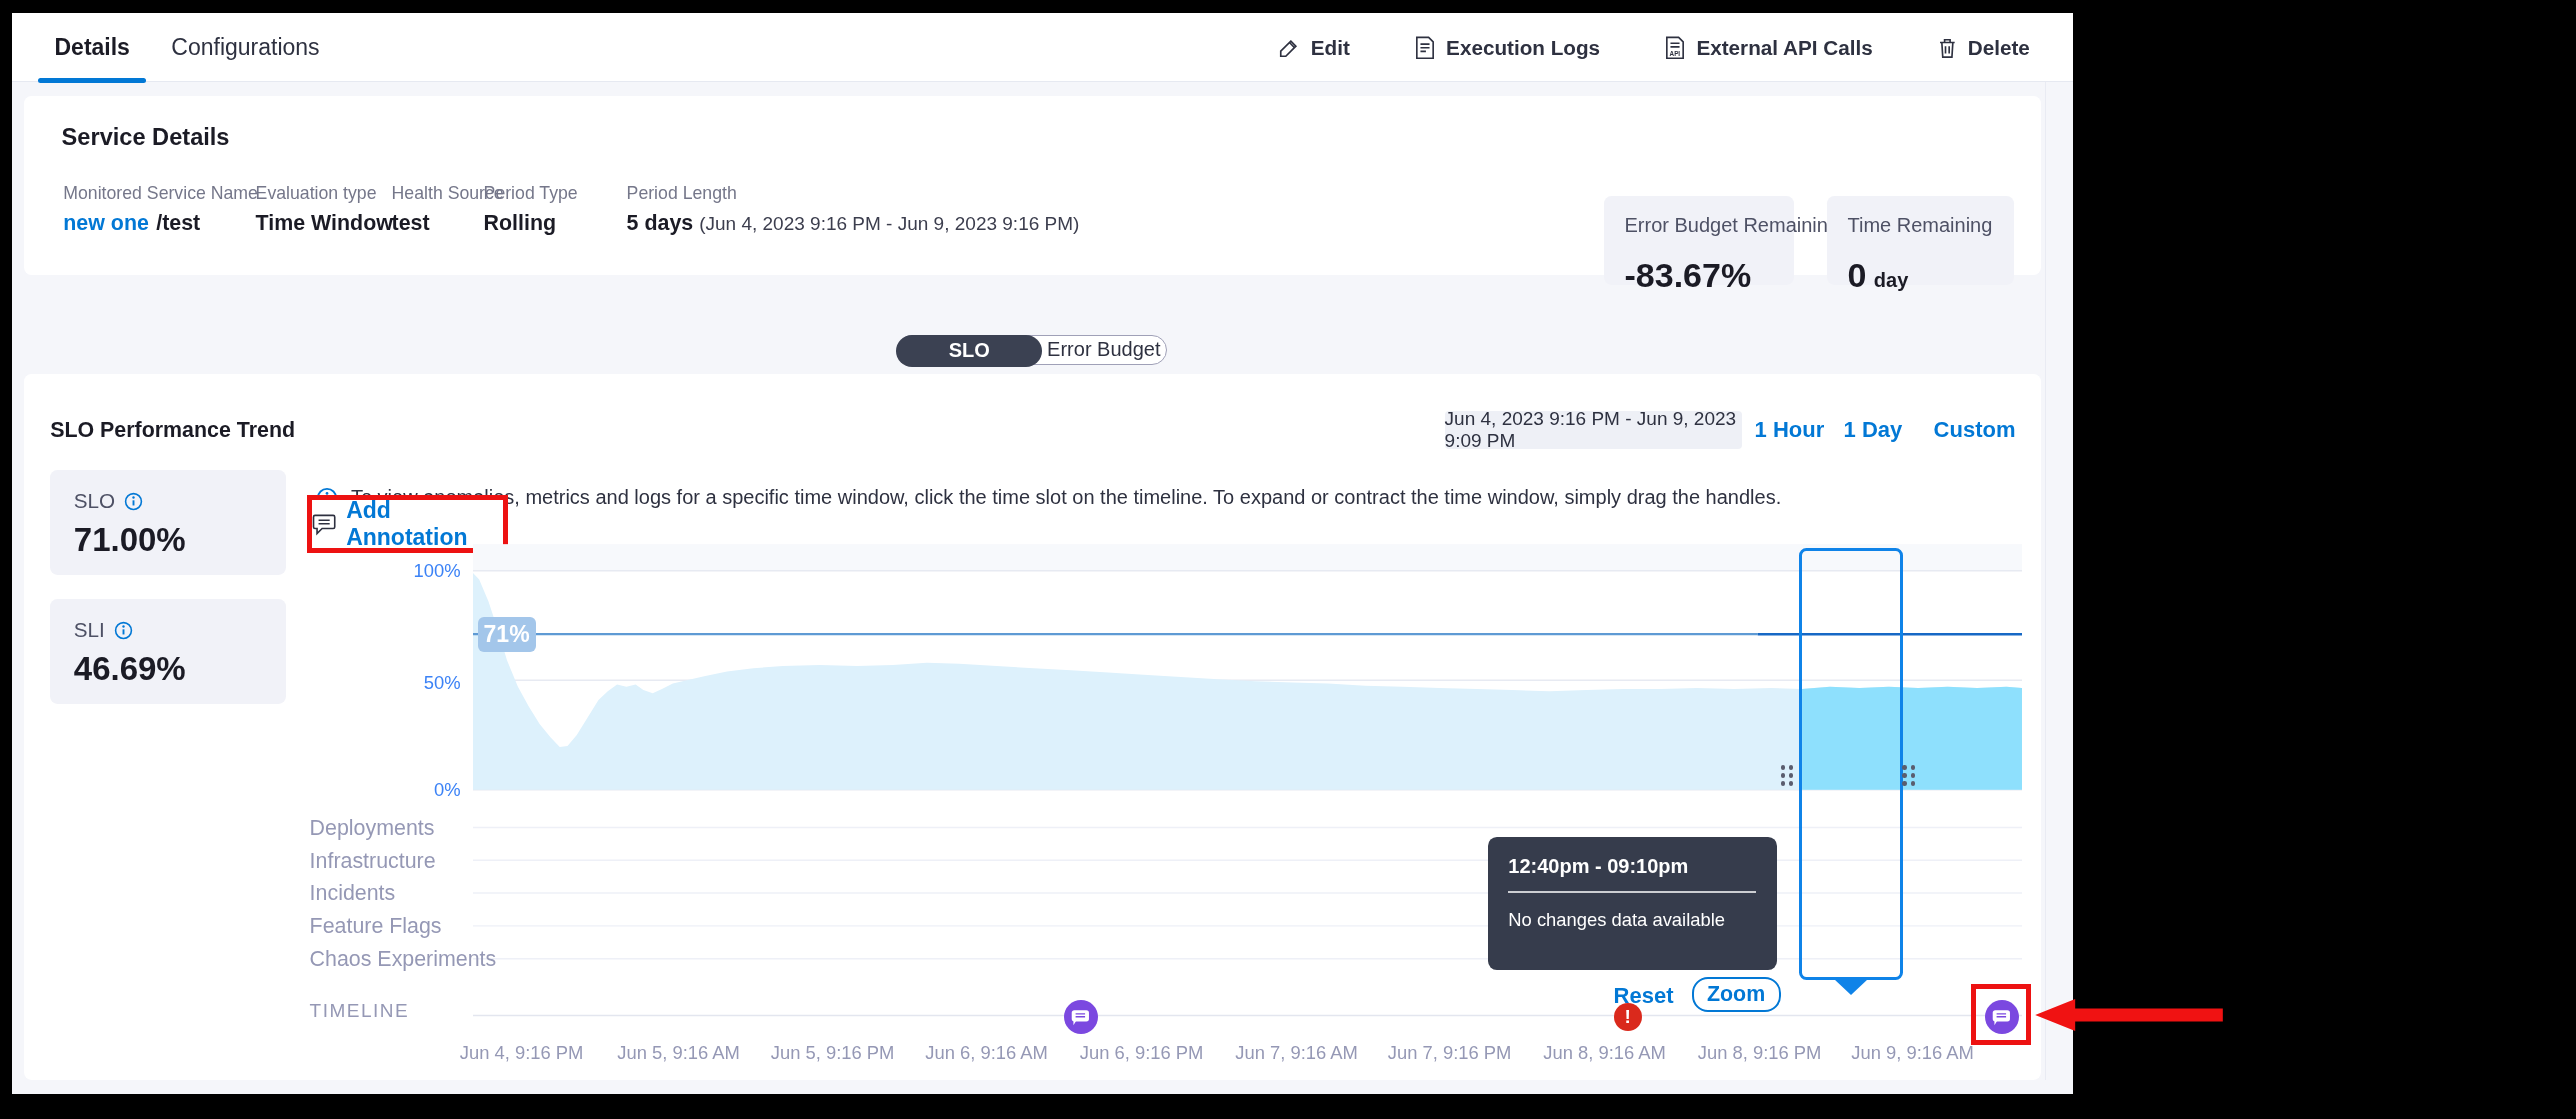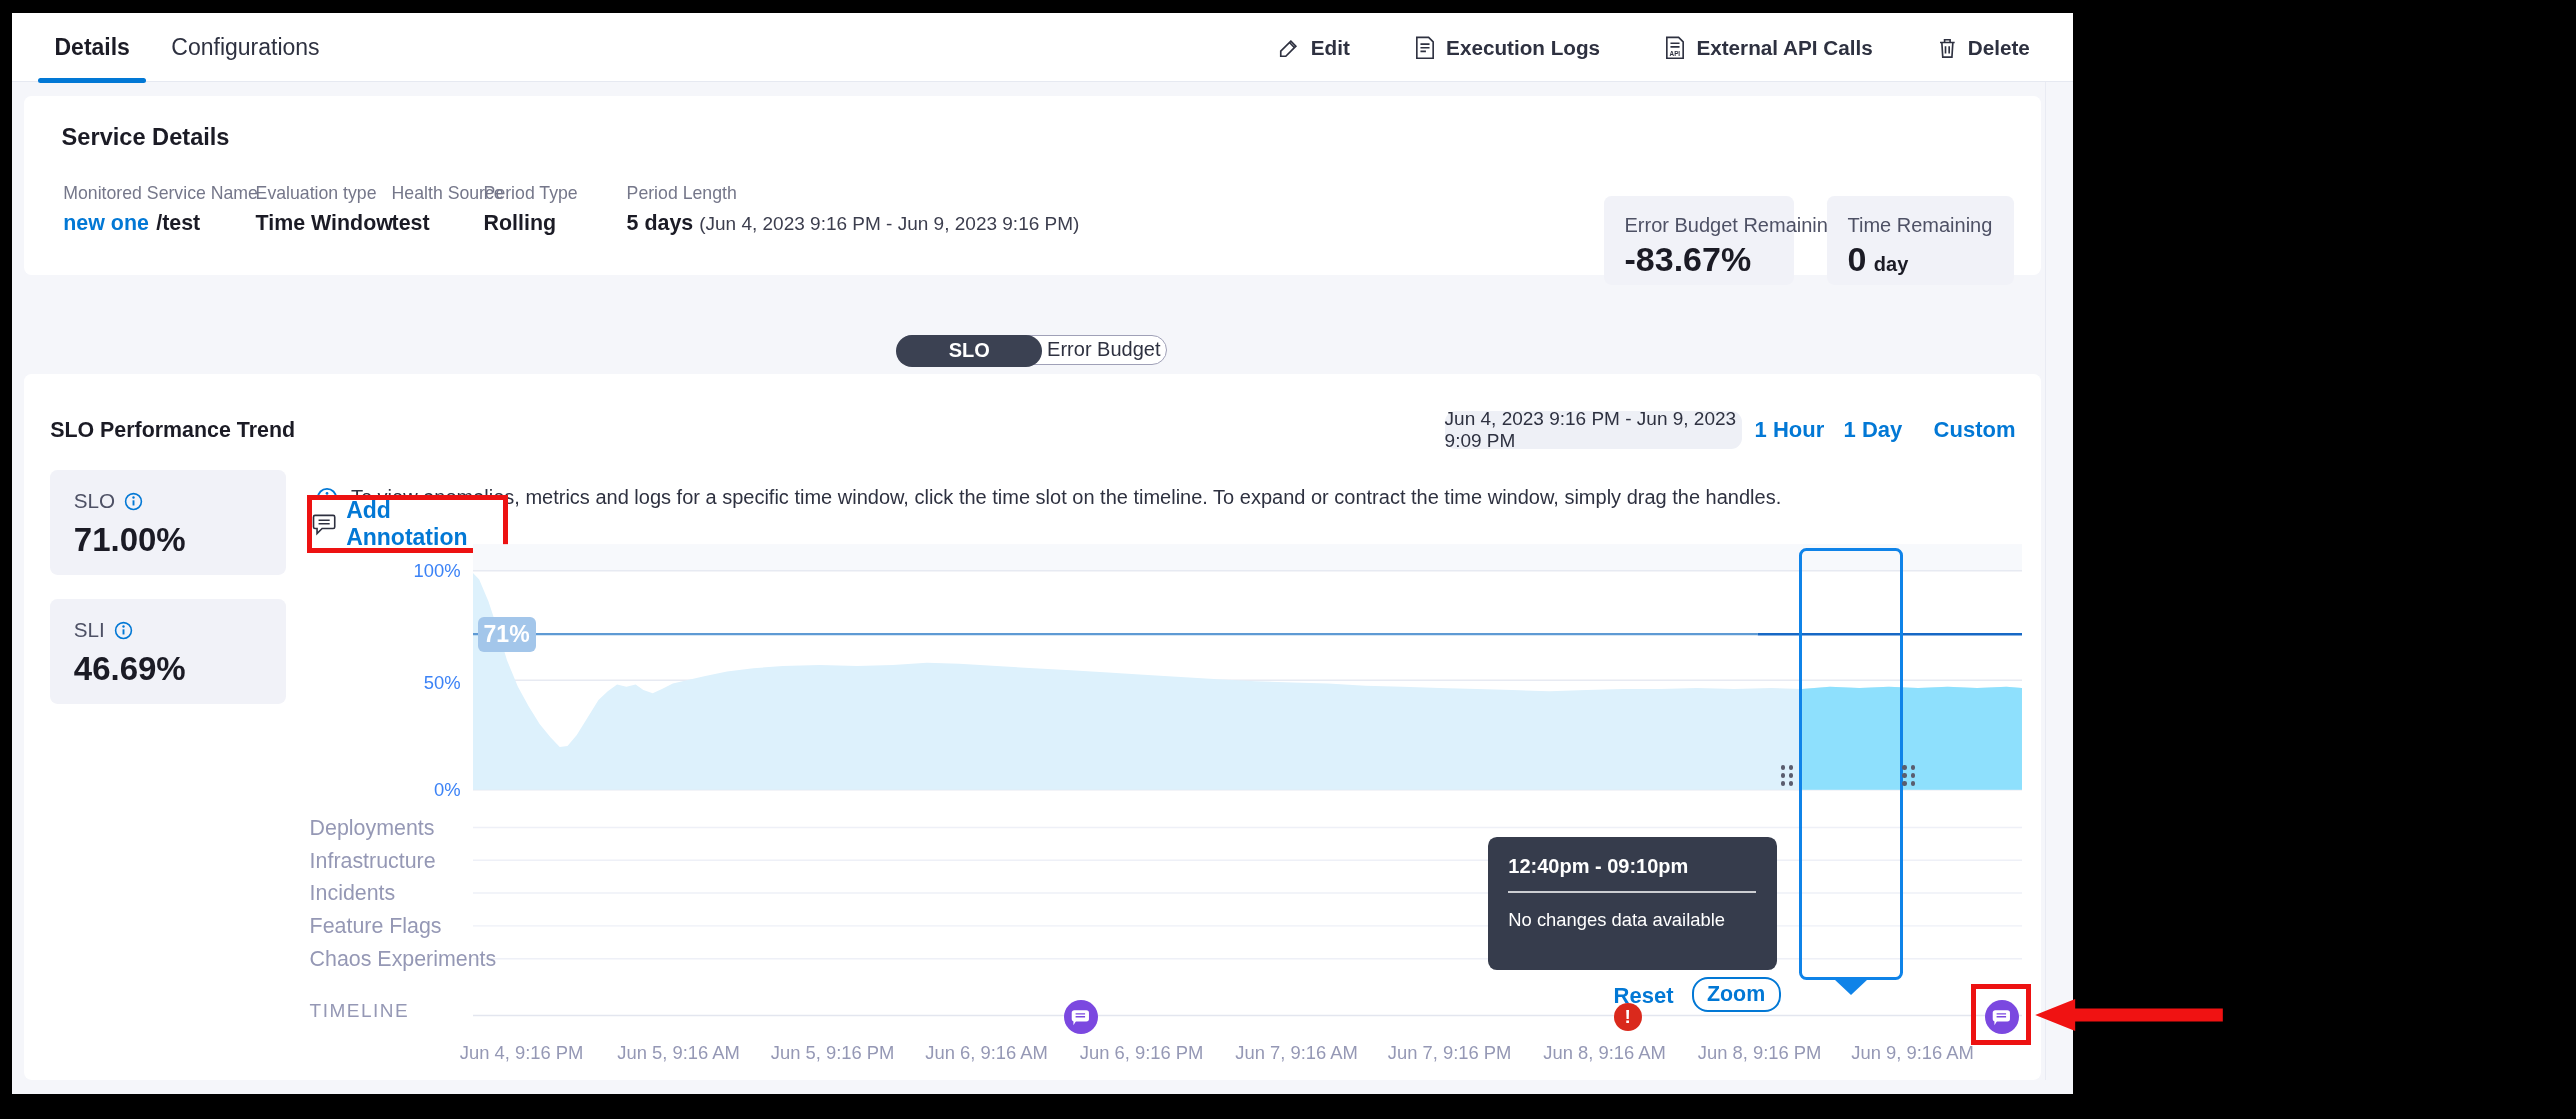--- a/index.html
+++ b/index.html
@@ -25,39 +25,39 @@
                   background:#fff; border-radius:7.4px; }
   .service-title { position:absolute; left:38px; top:28px; font-size:23.6px; font-weight:bold; color:#1b1b25; }
   .fields { position:absolute; left:39px; top:87px; }
   .field { position:absolute; top:0; }
   .f-label { font-size:17.7px; color:#75778a; white-space:nowrap; }
   .f-value { font-size:21.4px; font-weight:bold; color:#1b1b25; margin-top:6.6px; white-space:nowrap; }
   .f-link { color:#0278d5; margin-right:7.4px; }
   .f-detail { font-weight:normal; font-size:19px; color:#3c3e4e; }
   .stat-box { position:absolute; background:#f1f2f8; border-radius:7.4px; padding:17.7px 20.7px; }
   .stat-label { font-size:20px; color:#4e5165; white-space:nowrap; }
-  .stat-value { font-size:34px; font-weight:bold; color:#1b1b25; margin-top:3px; }
+  .stat-value { font-size:34px; font-weight:bold; color:#1b1b25; margin-top:19px; }
   .stat-unit { font-size:20px; font-weight:bold; margin-left:7.4px; }
 
   
   .toggle { position:absolute; left:885px; top:322px; width:270px; height:29.5px;
             background:#fff; border:1.5px solid #9fa0b7; border-radius:737px; }
   .toggle-sel { position:absolute; left:-1.5px; top:-1.5px; width:146px; height:32px;
                 background:#3b4152; border-radius:737px; color:#fff; display:flex;
                 align-items:center; justify-content:center; font-size:20px; font-weight:bold; cursor:pointer; }
   .toggle-unsel { position:absolute; right:0; top:0; width:124px; height:26.6px; display:flex;
                   align-items:center; justify-content:center; font-size:20px; font-weight:normal;
                   color:#2e3140; cursor:pointer; }
 
   
   .chart-card { position:absolute; left:11.8px; top:361px; width:2017px; height:706px;
                 background:#fff; border-radius:7.4px; }
   .trend-title { position:absolute; left:26.6px; top:44px; font-size:21.4px; font-weight:bold; color:#1b1b25; }
   .date-chip { position:absolute; left:1421px; top:37px; width:297px; height:38px; background:#eef0f6;
-               border-radius:11px; display:flex; align-items:center; justify-content:center;
+               border-radius:4px; display:flex; align-items:center; justify-content:center;
                font-size:19px; color:#2e3140; cursor:pointer; }
   .range-link { position:absolute; top:43px; font-size:22px; font-weight:bold; color:#0278d5; cursor:pointer; }
   .info-row { position:absolute; left:292px; top:112px; display:flex; gap:13.3px; align-items:center;
               font-size:20px; color:#2e3140; }
   .add-annotation { position:absolute; left:283px; top:121px; width:201px; height:58px;
                     border:5.2px solid #ed1212; background:#fff; display:flex; gap:10.3px;
                     align-items:center; justify-content:center; cursor:pointer; }
   .add-annotation span { font-size:23px; font-weight:bold; color:#0278d5; }
   .kpi-card { position:absolute; left:26.6px; width:236px; height:105px; background:#f1f2f8;
               border-radius:7.4px; padding:19px 23.6px; }

